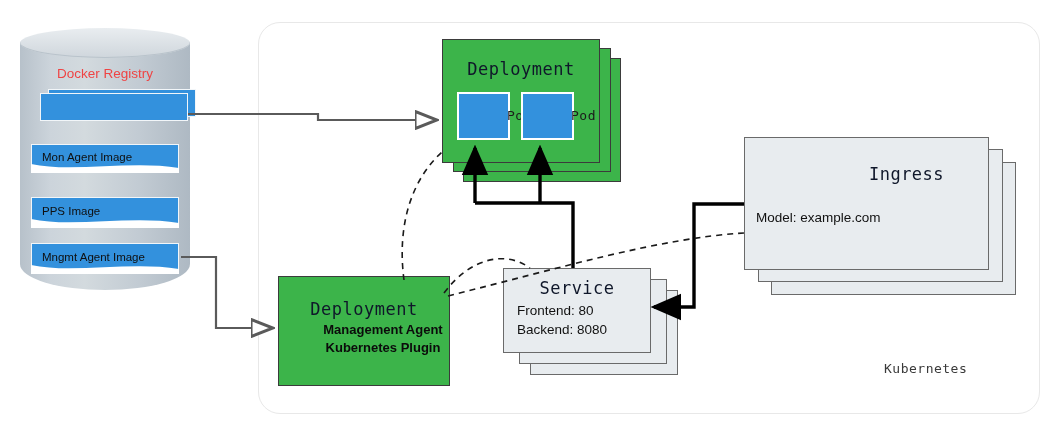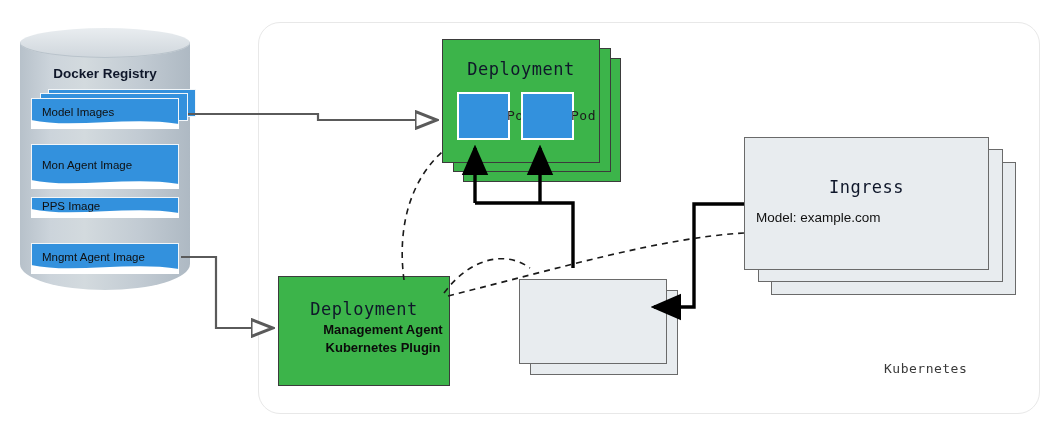--- a/index.html
+++ b/index.html
@@ -30,21 +30,21 @@
     border-radius:0 0 85px 85px/0 0 26px 26px;
   }
   .cyl-top{
     position:absolute;left:0;top:0;width:170px;height:30px;
     background:linear-gradient(to bottom,#e9edf0,#cfd6dc);
     border-radius:85px/15px;
     box-shadow:inset 0 -1px 0 #b9c3cb;
   }
   .cyl-title{
     position:absolute;left:0;top:38px;width:170px;text-align:center;
-    font-size:13.5px;color:#0f172a;font-weight:bold;
+    font-size:13.5px;color:#ef4444;
   }
 
   
   .sheet{
     position:absolute;background:#3391dd;
     border:1.5px solid #f2f6f9;
     box-sizing:border-box;
   }
   .sheet .wave{
     position:absolute;left:-1px;bottom:-2px;width:calc(100% + 2px);height:10px;
@@ -97,35 +97,29 @@
 
   <div class="cyl">
     <div class="cyl-body"></div>
     <div class="cyl-top"></div>
     <div class="cyl-title">Docker Registry</div>
   </div>
 
   <div class="stackshadow" style="left:48px;top:89px;width:148px;height:28px;"></div>
   <div class="stackshadow" style="left:40px;top:93px;width:148px;height:28px;"></div>
 
-  <div class="sheet" style="left:31px;top:98px;width:148px;height:30px;">
-    <div class="sheet-label">Model Images</div>
-    <svg class="wave" viewBox="0 0 148 10" preserveAspectRatio="none">
-      <path d="M0,1 C40,10 100,-3 148,5 L148,12 L0,12 Z" fill="#ffffff"></path>
-    </svg>
-  </div>
 
-  <div class="sheet" style="left:31px;top:144px;width:148px;height:44px;">
+  <div class="sheet" style="left:31px;top:144px;width:148px;height:28px;">
     <div class="sheet-label">Mon Agent Image</div>
     <svg class="wave" viewBox="0 0 148 10" preserveAspectRatio="none">
       <path d="M0,1 C40,10 100,-3 148,5 L148,12 L0,12 Z" fill="#ffffff"></path>
     </svg>
   </div>
 
-  <div class="sheet" style="left:31px;top:197px;width:148px;height:20px;">
+  <div class="sheet" style="left:31px;top:197px;width:148px;height:30px;">
     <div class="sheet-label">PPS Image</div>
     <svg class="wave" viewBox="0 0 148 10" preserveAspectRatio="none">
       <path d="M0,1 C40,10 100,-3 148,5 L148,12 L0,12 Z" fill="#ffffff"></path>
     </svg>
   </div>
 
   <div class="sheet" style="left:31px;top:243px;width:148px;height:30px;padding-left:16px;">
     <div class="sheet-label">Mngmt Agent Image</div>
     <svg class="wave" viewBox="0 0 148 10" preserveAspectRatio="none">
       <path d="M0,1 C40,10 100,-3 148,5 L148,12 L0,12 Z" fill="#ffffff"></path>
@@ -145,25 +139,30 @@
   </div>
 
   <div class="node green" style="left:278px;top:276px;width:172px;height:110px;">
     <div class="title-mono mono" style="top:22px;">Deployment</div>
     <div class="sub-bold" style="top:45px;">Management Agent</div>
     <div class="sub-bold" style="top:63px;">Kubernetes Plugin</div>
   </div>
 
   <div class="node greyb" style="left:530px;top:290px;width:148px;height:85px;"></div>
   <div class="node greyb" style="left:519px;top:279px;width:148px;height:85px;"></div>
+  <div class="node greyb" style="left:503px;top:268px;width:148px;height:85px;">
+    <div class="title-mono mono" style="top:9px;">Service</div>
+    <div class="kv" style="left:13px;top:34px;">Frontend: 80</div>
+    <div class="kv" style="left:13px;top:53px;">Backend: 8080</div>
+  </div>
 
   <div class="node greyb" style="left:771px;top:162px;width:245px;height:133px;"></div>
   <div class="node greyb" style="left:758px;top:149px;width:245px;height:133px;"></div>
   <div class="node greyb" style="left:744px;top:137px;width:245px;height:133px;">
-    <div class="title-mono mono" style="top:39px;">Ingress</div>
+    <div class="title-mono mono" style="top:26px;padding-left:40px;">Ingress</div>
     <div class="kv" style="left:11px;top:72px;">Model: example.com</div>
   </div>
 
   <svg class="ov">
     <defs>
       <marker id="hollow" markerWidth="11" markerHeight="9" refX="10" refY="4.5" orient="auto">
         <path d="M0,0.6 L10,4.5 L0,8.4 Z" fill="#ffffff" stroke="#5a5a5a" stroke-width="1.4"></path>
       </marker>
       <marker id="solidhead" markerWidth="9" markerHeight="9" refX="8" refY="4.5" orient="auto">
         <path d="M0,0.6 L9,4.5 L0,8.4 Z" fill="#000"></path>

